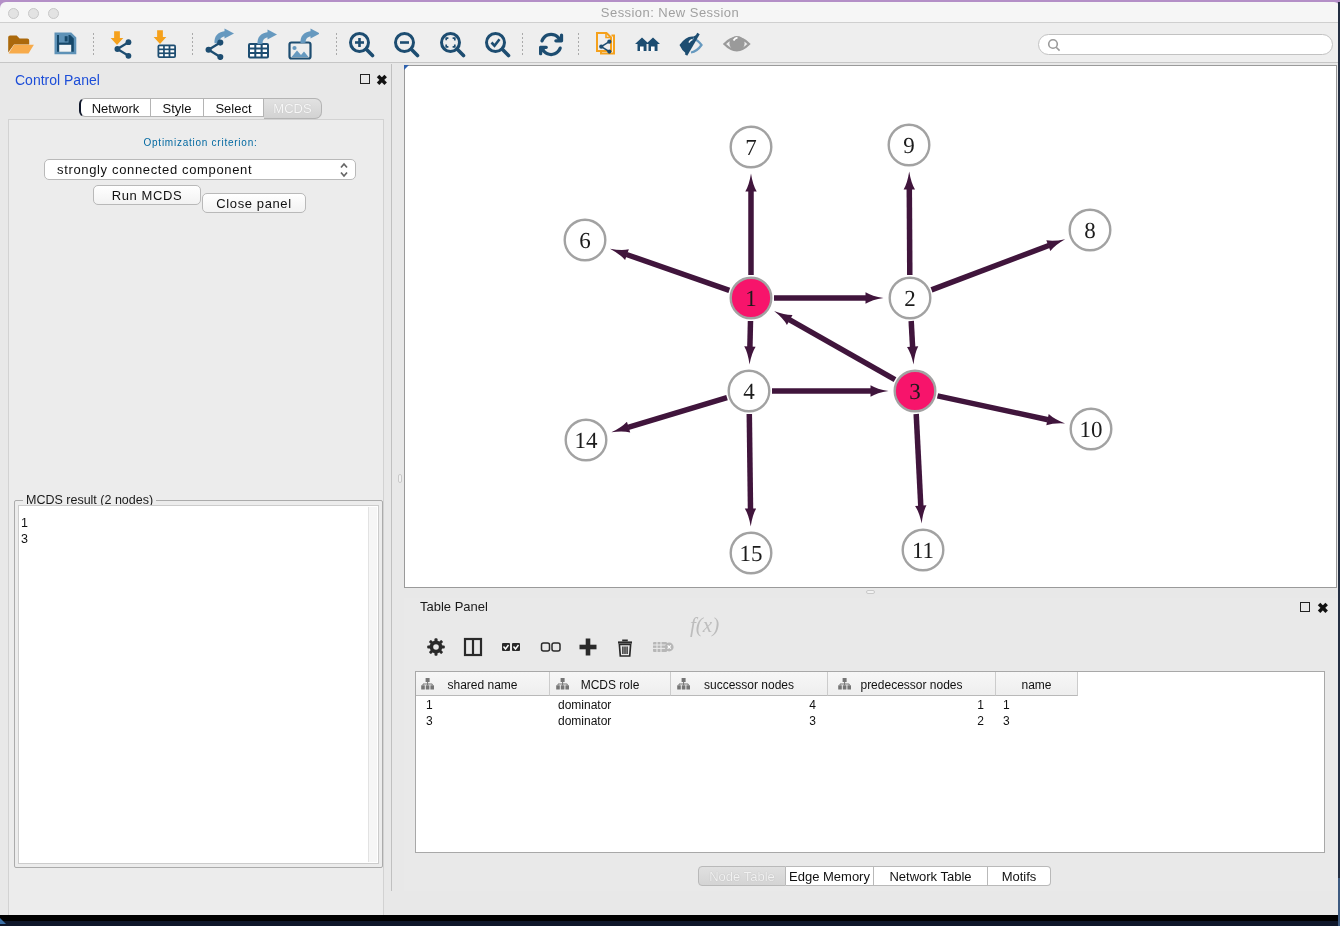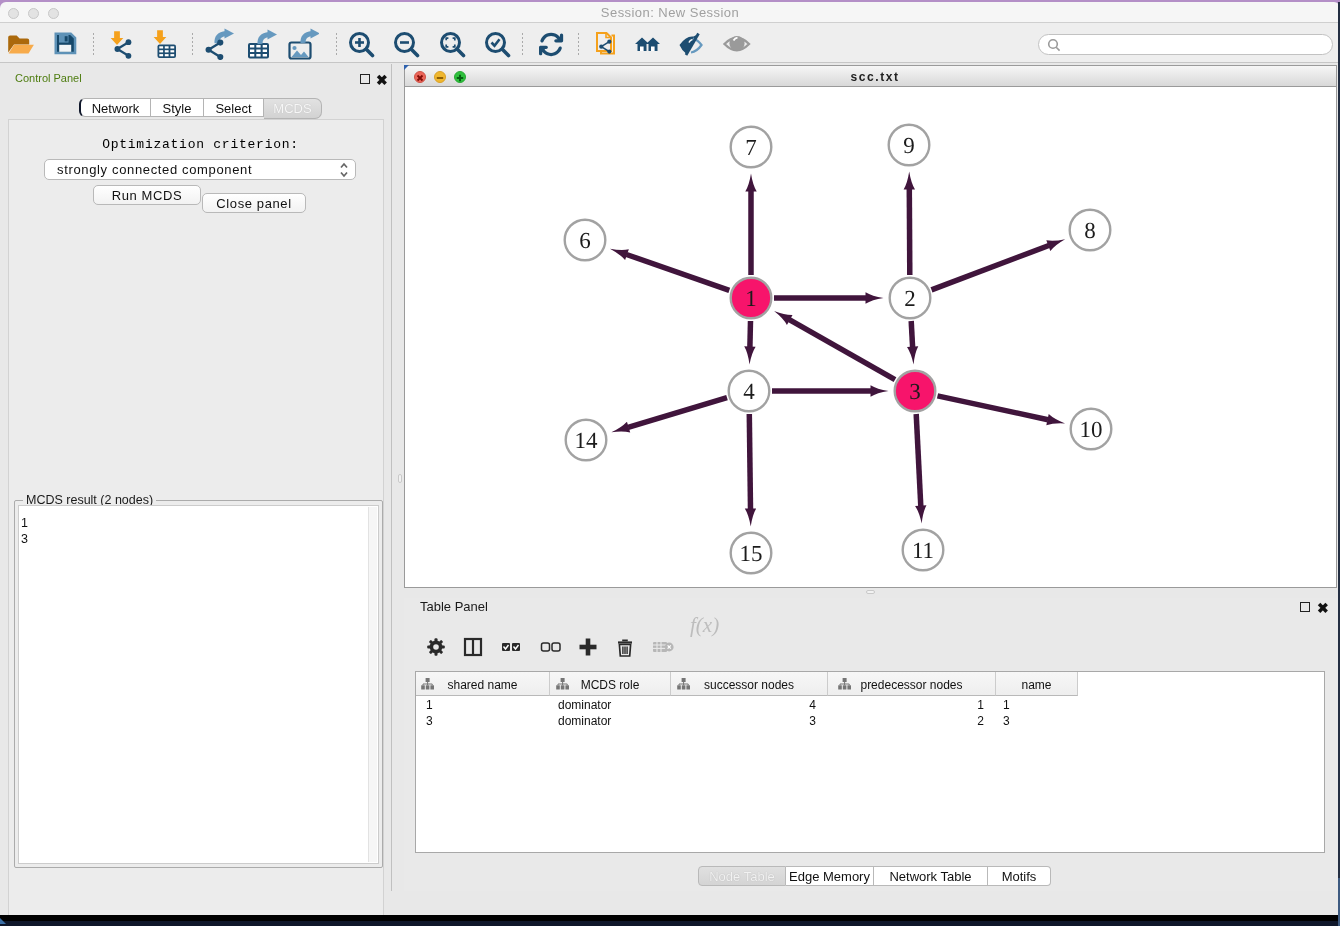--- a/index.html
+++ b/index.html
@@ -7,29 +7,29 @@
 #titlebar { position:absolute; left:0; top:1.5px; width:1340px; height:21.5px; background:#f6f6f6; border-bottom:1px solid #cfcfcf; border-radius:6px 6px 0 0; }
 .tl { position:absolute; top:6px; width:11.5px; height:11.5px; border-radius:50%; background:#e3e3e3; border:1px solid #c8c8c8; }
 #wtitle { position:absolute; left:0; width:100%; text-align:center; top:3.5px; font-size:13px; color:#a0a0a0; letter-spacing:0.45px; }
 #toolbar { position:absolute; left:0; top:23px; width:1340px; height:40px; background:#eeeeee; border-bottom:1px solid #c6c6c6; }
 .ticon { position:absolute; }
 .tsep { position:absolute; top:10px; height:24px; width:1px; background-image:linear-gradient(#aaa 40%, transparent 40%); background-size:1px 4px; }
 #searchbox { position:absolute; left:1038px; top:11px; width:295px; height:21px; background:#fff; border:1px solid #c2c2c2; border-radius:11px; padding:3px 0 0 8px; }
 
 
 #cpanel { position:absolute; left:0; top:64px; width:392px; height:827px; background:#e8e8e8; border-right:1px solid #c0c0c0; }
-#cpanel .phead { position:absolute; left:15px; top:8px; font-size:11px; color:#4d7c0f; }
+#cpanel .phead { position:absolute; left:15px; top:8px; font-size:14px; color:#1d4ed8; }
 .sqbtn { position:absolute; width:10px; height:10px; border:1.6px solid #222; }
 .xbtn { position:absolute; font-size:14px; font-weight:bold; color:#111; line-height:1; }
 .tab { position:absolute; top:34px; height:19px; background:#fff; border:1px solid #b4b4b4; border-left:none; font-size:13px; text-align:center; padding-top:2px; color:#111; }
 .tab.first { border-left:2px solid #0f172a; border-radius:6px 0 0 6px; }
 .tab.last { border-radius:0 7px 7px 0; }
 .tab.sel { background:linear-gradient(#e2e2e2,#d2d2d2); color:#f7f7f7; text-shadow:0 0 1px #b5b5b5; height:21px; }
 #subpanel { position:absolute; left:8px; top:55px; width:376px; height:820px; background:#ececec; border:1px solid #d2d2d2; }
-#optlabel { position:absolute; left:5px; width:100%; text-align:center; top:73px; font-size:13px; color:#000000; letter-spacing:0.75px;font-family:Liberation Mono, monospace; }
+#optlabel { position:absolute; left:5px; width:100%; text-align:center; top:73px; font-size:10px; color:#0369a1; letter-spacing:0.75px; }
 #dropdown { position:absolute; left:44px; top:95px; width:312px; height:21px; background:#fff; border:1px solid #b9b9b9; border-radius:5px; font-size:13px; color:#111; padding:2px 0 0 12px; letter-spacing:0.65px; }
 #dropdown svg { position:absolute; right:6px; top:2px; }
 .btn { position:absolute; height:20px; background:linear-gradient(#fff,#f2f2f2); border:1px solid #b9b9b9; border-radius:5px; font-size:13px; color:#111; text-align:center; padding-top:2px; letter-spacing:0.6px; }
 #mcdsbox { position:absolute; left:14px; top:436px; width:369px; height:368px; border:1px solid #ababab; border-radius:2px; }
 #mcdsbox .legend { position:absolute; left:8px; top:-8px; background:#ececec; padding:0 3px; font-size:12.5px; color:#1a1a1a; }
 #mcdsbox .inner { position:absolute; left:3px; top:4px; right:3px; bottom:3px; background:#fff; border:1px solid #ccc; }
 #mcdsbox .sb { position:absolute; right:1px; top:1px; width:9px; bottom:1px; background:#f6f6f6; border-left:1px solid #e2e2e2; }
 #mcdsbox .item { position:absolute; left:2px; font-size:12.5px; color:#111; }
 
 
@@ -237,38 +237,20 @@
     <div class="inner">
         <div class="sb"></div>
       <div class="item" style="top:10px">1</div>
       <div class="item" style="top:26px">3</div>
     </div>
   </div>
 </div>
 
 <div id="netwin">
   <div style="position:absolute;left:-1px;top:-1px;width:0;height:0;border-top:5px solid #2f62ae;border-right:5px solid transparent;z-index:5"></div>
-  <div id="nettitle">
-    <div class="light" style="left:9px;background:#ec6559;border:1px solid #ce5347">
-        <svg width="10" height="10" viewBox="0 0 10 10" style="display:block;margin:1px auto 0">
-          <path d="M2.5,2.5 l5,5 M7.5,2.5 l-5,5" stroke="#7e0b06" stroke-width="1.8"></path>
-        </svg>
-      </div>
-    <div class="light" style="left:29px;background:#f0b72e;border:1px solid #d8a027">
-        <svg width="10" height="10" viewBox="0 0 10 10" style="display:block;margin:1px auto 0">
-          <path d="M1.8,5 h6.4" stroke="#8e5f05" stroke-width="2"></path>
-        </svg>
-      </div>
-    <div class="light" style="left:49px;background:#2ec03c;border:1px solid #28a834">
-        <svg width="10" height="10" viewBox="0 0 10 10" style="display:block;margin:1px auto 0">
-          <path d="M1.8,5 h6.4 M5,1.8 v6.4" stroke="#066013" stroke-width="2"></path>
-        </svg>
-      </div>
-    <div class="t">scc.txt</div>
-  </div>
   <div id="graphwrap"><svg id="graph" width="933" height="502" viewBox="0 0 933 502">
 <defs>
           <marker id="ah" viewBox="0 0 19 12" refX="1" refY="6" markerWidth="19" markerHeight="12" markerUnits="userSpaceOnUse" orient="auto">
             <path d="M0.5,0.3 Q7,4.2 18.5,6 Q7,7.8 0.5,11.7 z" fill="#40153c"></path>
           </marker>
         </defs>
 <g stroke="#40153c" stroke-width="5.5">
           <line x1="346.0" y1="188.0" x2="346.0" y2="104.0" marker-end="url(#ah)"></line>
           <line x1="324.3" y1="203.4" x2="221.5" y2="167.5" marker-end="url(#ah)"></line>
           <line x1="369.0" y1="211.0" x2="461.0" y2="211.0" marker-end="url(#ah)"></line>

